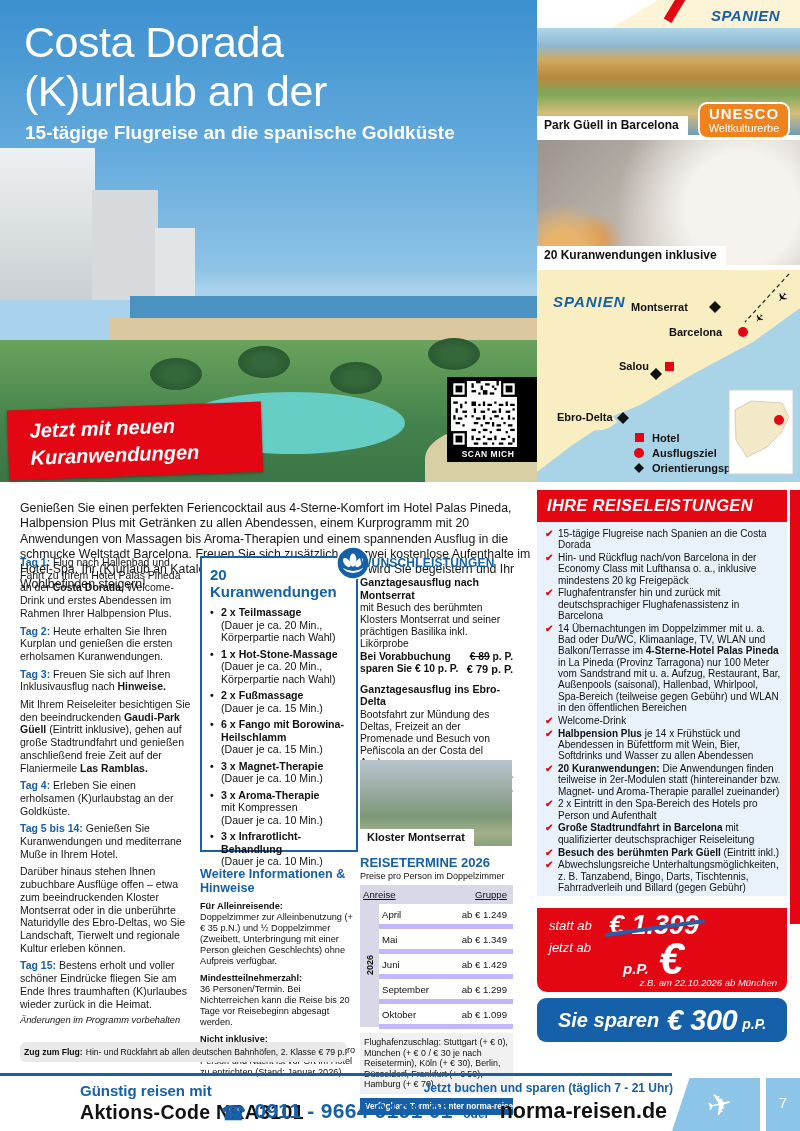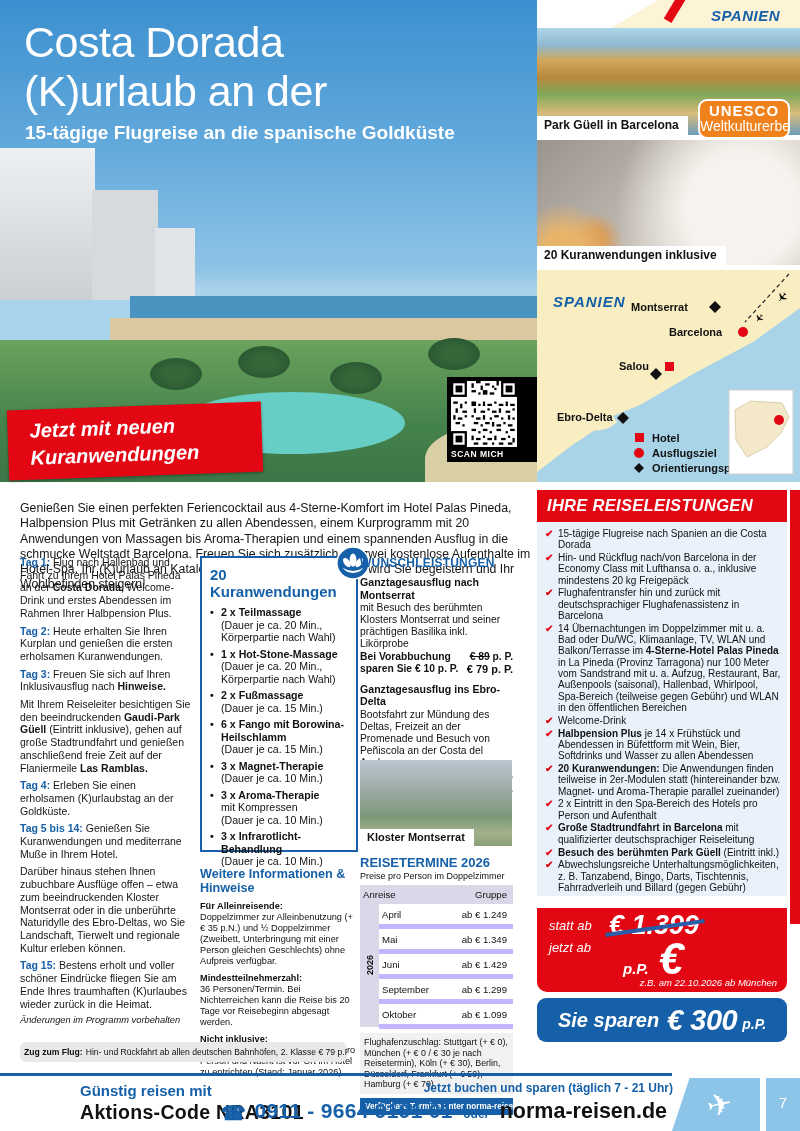--- a/index.html
+++ b/index.html
@@ -20,21 +20,21 @@
   .hero .pool1{position:absolute;left:180px;top:392px;width:225px;height:62px;background:#67cec6;border-radius:50%;}
   .hero .pool2{position:absolute;left:85px;top:428px;width:165px;height:46px;background:#56c3bd;border-radius:50%;}
   .hero .path1{position:absolute;left:425px;top:425px;width:112px;height:57px;background:#d9cfa4;border-radius:60% 0 0 0;}
   .hero .palm{position:absolute;width:52px;height:32px;border-radius:50%;
               background:radial-gradient(#346739 30%,#2c5a33 70%);}
   .hero-title{left:24px;top:18px;color:#fff;font-size:43px;line-height:1.15;font-weight:normal;letter-spacing:-0.5px;}
   .hero-sub{left:25px;top:122px;color:#fff;font-size:19px;font-weight:bold;}
   .badge{left:8px;top:406px;width:232px;background:#e30613;color:#fff;font-style:italic;font-weight:bold;
          font-size:20px;line-height:1.35;padding:8px 0 8px 22px;transform:rotate(-2deg);
          box-shadow:0 1px 3px rgba(0,0,0,.35);}
-  .qrbox{left:447px;top:377px;width:74px;background:#000;padding:4px 21px 2px 4px;text-align:left;}
+  .qrbox{left:447px;top:377px;width:74px;background:#000;padding:4px 21px 2px 4px;text-align:center;}
   .qrbox svg{display:block;background:#fff;}
   .qr-label{color:#fff;font-size:8.5px;font-weight:bold;letter-spacing:.5px;padding:2px 0 1px 0;}
 
   
   .corner{left:537px;top:0;width:263px;height:30px;background:#fdf3d6;
           clip-path:polygon(27% 100%,46% 0,100% 0,100% 100%,0 100%);}
   .corner-red{left:655px;top:-6px;width:52px;height:9px;background:#e30613;transform:rotate(-59deg);}
   .spanien-tag{left:630px;top:7px;width:150px;text-align:right;color:#1560a8;font-size:15px;
                font-weight:bold;font-style:italic;letter-spacing:.5px;}
   .photo1{left:537px;top:28px;width:263px;height:107px;
@@ -42,21 +42,21 @@
   .photo2{left:537px;top:140px;width:263px;height:125px;
           background:radial-gradient(circle at 78% 55%,#f6f3ee 0 26%,rgba(0,0,0,0) 58%),
                      radial-gradient(circle at 10% 88%,#e8b46a 0 7%,rgba(0,0,0,0) 18%),
                      radial-gradient(circle at 22% 80%,#d89a55 0 4%,rgba(0,0,0,0) 12%),
                      linear-gradient(135deg,#9b948e,#c9c2ba 60%,#b4aca4);}
   .photo-cap{position:absolute;left:0;bottom:0;background:#fff;padding:2px 9px 3px 7px;
              font-weight:bold;font-size:12px;color:#111;white-space:nowrap;}
   .unesco{position:absolute;right:10px;bottom:-4px;width:88px;background:#f0821e;border:2px solid #fff;
           border-radius:9px;text-align:center;color:#fff;padding:2px 0 3px 0;}
   .unesco .u1{font-size:15px;font-weight:bold;letter-spacing:1px;line-height:1.05;}
-  .unesco .u2{font-size:14px;line-height:1.1;}
+  .unesco .u2{font-size:11px;line-height:1.1;}
 
   
   .map{left:537px;top:270px;width:263px;height:212px;}
 
   
   .intro{left:20px;top:489px;width:513px;font-size:12.3px;line-height:1.23;color:#151515;}
 
   
   .itin{left:20px;top:556px;width:173px;font-size:10.5px;line-height:1.21;color:#151515;}
   .itin p{margin:0 0 5px 0;}
@@ -91,21 +91,21 @@
   .infos{left:200px;top:868px;width:158px;font-size:9.2px;line-height:1.2;}
   .infos-h{color:#1560a8;font-weight:bold;font-size:12.6px;line-height:1.1;margin-bottom:5px;}
   .info-block{margin-bottom:6px;}
   .info-head{font-weight:bold;}
 
   
   .termine{left:360px;top:855px;width:153px;}
   .term-h{color:#1560a8;font-weight:bold;font-size:13px;}
   .term-sub{font-size:9px;margin:1px 0 4px 0;}
   .termine table{border-collapse:collapse;width:100%;font-size:9.6px;}
-  .termine th{background:#d9d8e8;font-weight:normal;text-align:left;padding:4px 3px;font-size:9.6px;}
+  .termine th{background:#d9d8e8;font-weight:normal;text-align:left;padding:4px 3px;font-size:9.6px;text-decoration:underline;}
   .termine th.gr{text-align:right;padding-right:6px;}
   .termine td{border-bottom:5px solid #c4b5fd;padding:4.5px 3px;}
   .termine td.pr{text-align:right;padding-right:6px;white-space:nowrap;}
   .yr{background:#d9d8e8;width:13px;border-bottom:none !important;}
   .yr span{writing-mode:vertical-rl;transform:rotate(180deg);font-size:9px;font-weight:bold;display:block;margin:0 auto;}
   .zuschlag{background:#f1f1f1;font-size:8.9px;line-height:1.18;padding:4px 4px;margin-top:4px;}
   .linkbar{background:#1560a8;color:#fff;font-weight:bold;font-size:8.2px;padding:4px 5px;margin-top:4px;white-space:nowrap;cursor:pointer;}
 
   
   .leist{left:537px;top:490px;width:250px;}

